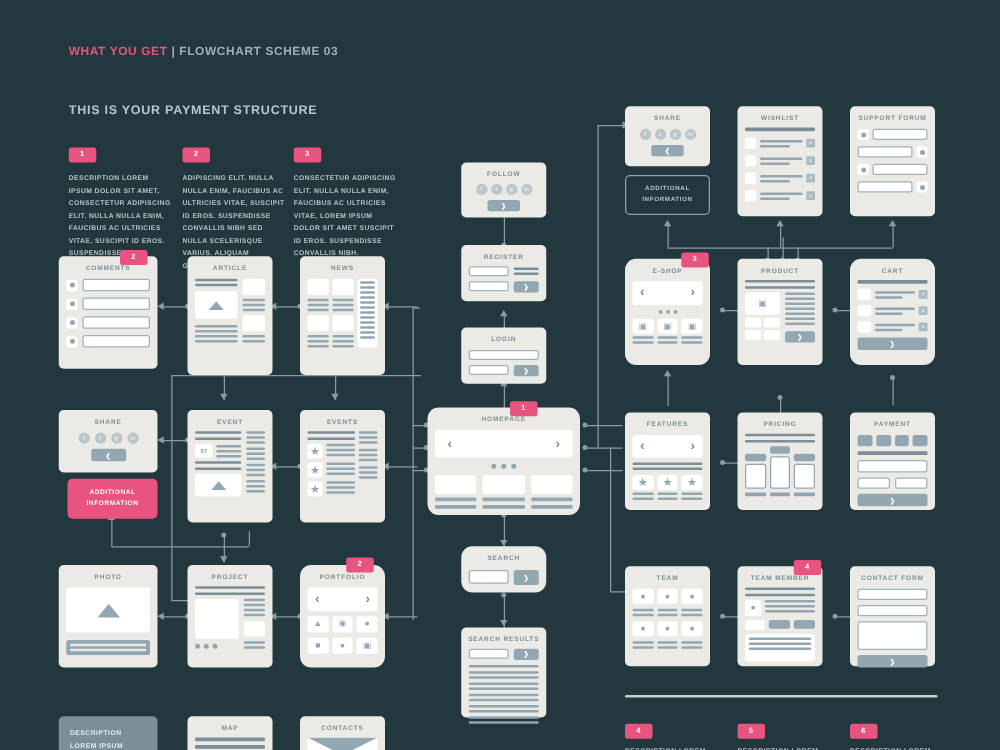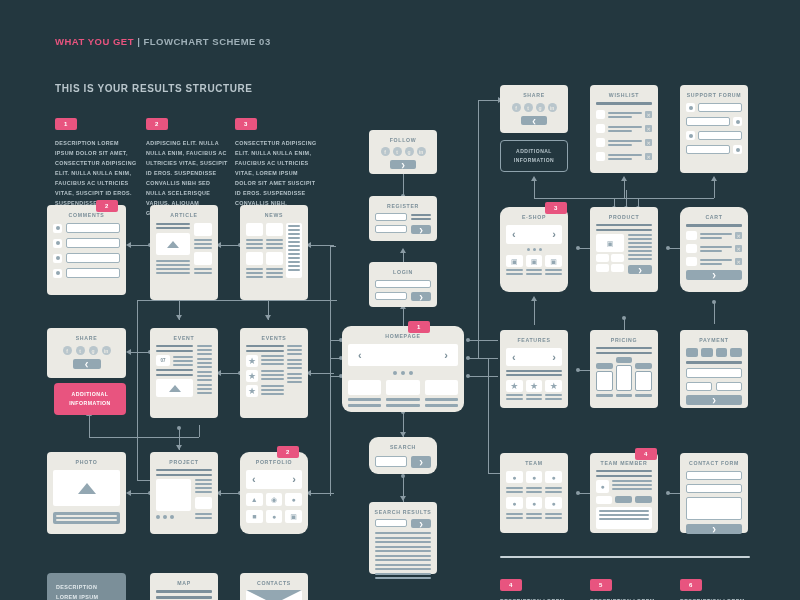--- a/index.html
+++ b/index.html
@@ -84,21 +84,21 @@
 </head>
 <body>
 
 <div class="header">
   <div class="hdr-left">
     <span class="pink">WHAT YOU GET</span>
     <span>|</span>
     <span>FLOWCHART SCHEME 03</span>
   </div>
 </div>
-<div class="page-title">THIS IS YOUR RESULTS STRUCTURE</div>
+<div class="page-title">THIS IS YOUR PAYMENT STRUCTURE</div>
 
 <div class="desc" style="left:55px; top:112px;">
   <span class="badge">1</span>
   <p>DESCRIPTION LOREM IPSUM DOLOR SIT AMET, CONSECTETUR ADIPISCING ELIT. NULLA NULLA ENIM, FAUCIBUS AC ULTRICIES VITAE, SUSCIPIT ID EROS. SUSPENDISSE.</p>
 </div>
 <div class="desc" style="left:146px; top:112px;">
   <span class="badge">2</span>
   <p>ADIPISCING ELIT. NULLA NULLA ENIM, FAUCIBUS AC ULTRICIES VITAE, SUSCIPIT ID EROS. SUSPENDISSE CONVALLIS NIBH SED NULLA SCELERISQUE VARIUS. ALIQUAM GRAVIDA.</p>
 </div>
 <div class="desc" style="left:235px; top:112px;">

